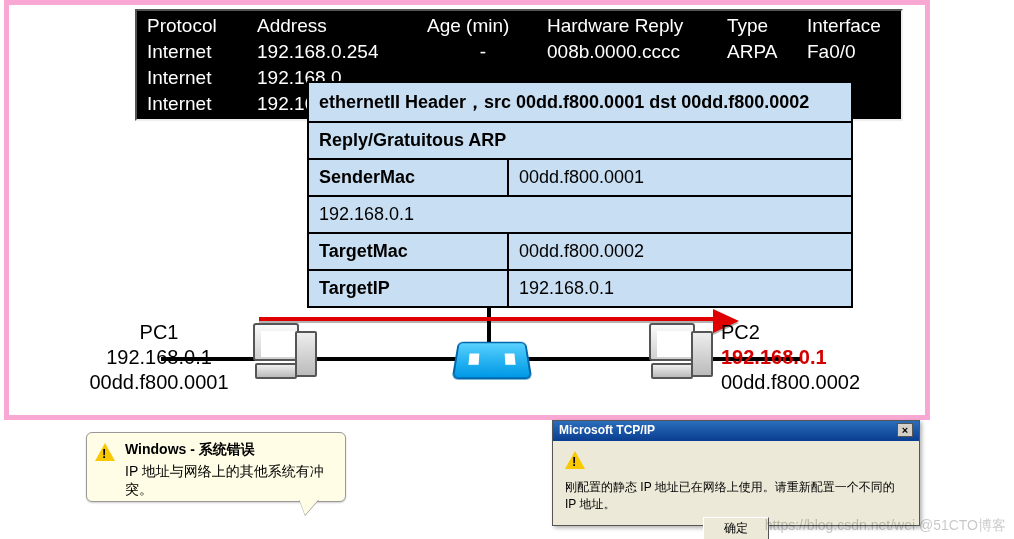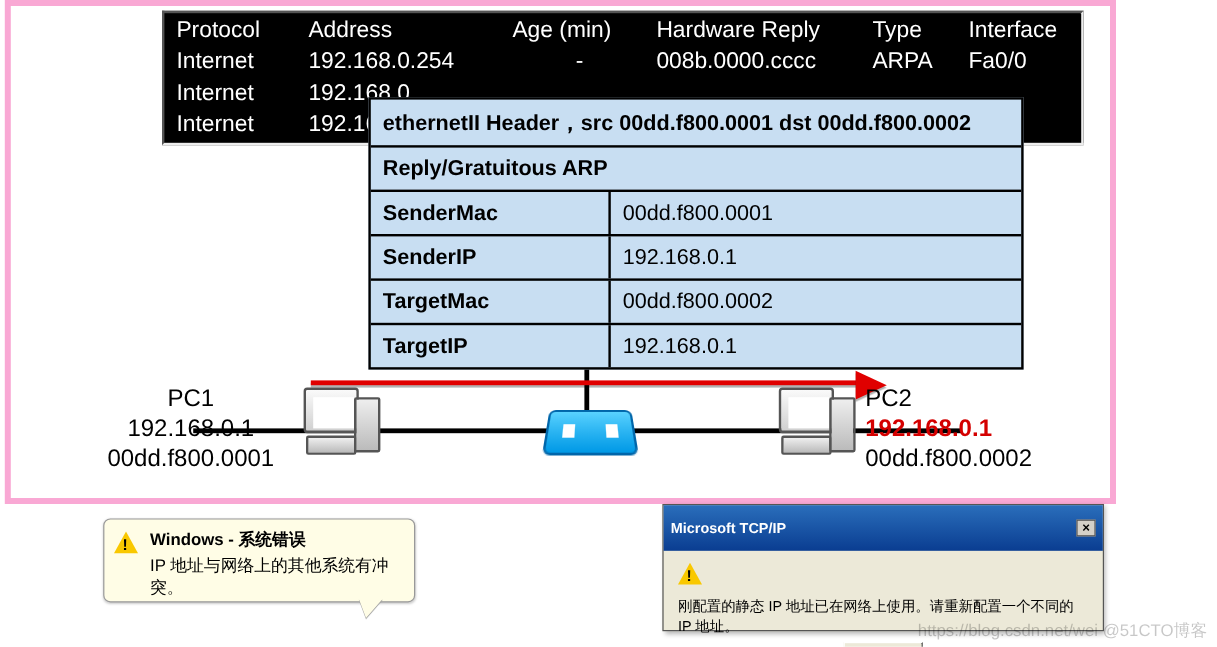--- a/index.html
+++ b/index.html
@@ -176,25 +176,25 @@
   .dlg {
     position: absolute;
     left: 552px; top: 420px;
     width: 368px; height: 106px;
     background: #ece9d8;
     border: 1px solid #555;
     box-shadow: 2px 2px 4px rgba(0,0,0,.3);
     font-size: 12px;
   }
   .dlg .titlebar {
-    height: 38px;
+    height: 20px;
     background: linear-gradient(#2a6ebb,#0a3d91);
     color: #fff; font-weight: bold;
     padding: 2px 6px;
-    display: flex; justify-content: space-between; align-items: center;
+    display: flex; justify-content: space-between; 
   }
   .dlg .close {
     width: 16px; height: 14px;
     background: #d4d0c8;
     border: 1px solid #555;
     color: #000; font-size: 11px; line-height: 12px; text-align: center;
     font-weight: bold;
   }
   .dlg .body {
     display: flex; align-items: flex-start;
@@ -259,21 +259,20 @@
   <div class="pkt">
     <div class="pkt-full">ethernetII Header，src 00dd.f800.0001 dst 00dd.f800.0002</div>
     <div class="pkt-row">
         <div class="pkt-full">Reply/Gratuitous ARP</div>
       </div>
     <div class="pkt-row">
       <div class="pkt-cell k">SenderMac</div>
       <div class="pkt-cell">00dd.f800.0001</div>
     </div>
     <div class="pkt-row">
-      <div class="pkt-cell k">SenderIP</div>
       <div class="pkt-cell">192.168.0.1</div>
     </div>
     <div class="pkt-row">
       <div class="pkt-cell k">TargetMac</div>
       <div class="pkt-cell">00dd.f800.0002</div>
     </div>
     <div class="pkt-row">
       <div class="pkt-cell k">TargetIP</div>
       <div class="pkt-cell">192.168.0.1</div>
     </div>

